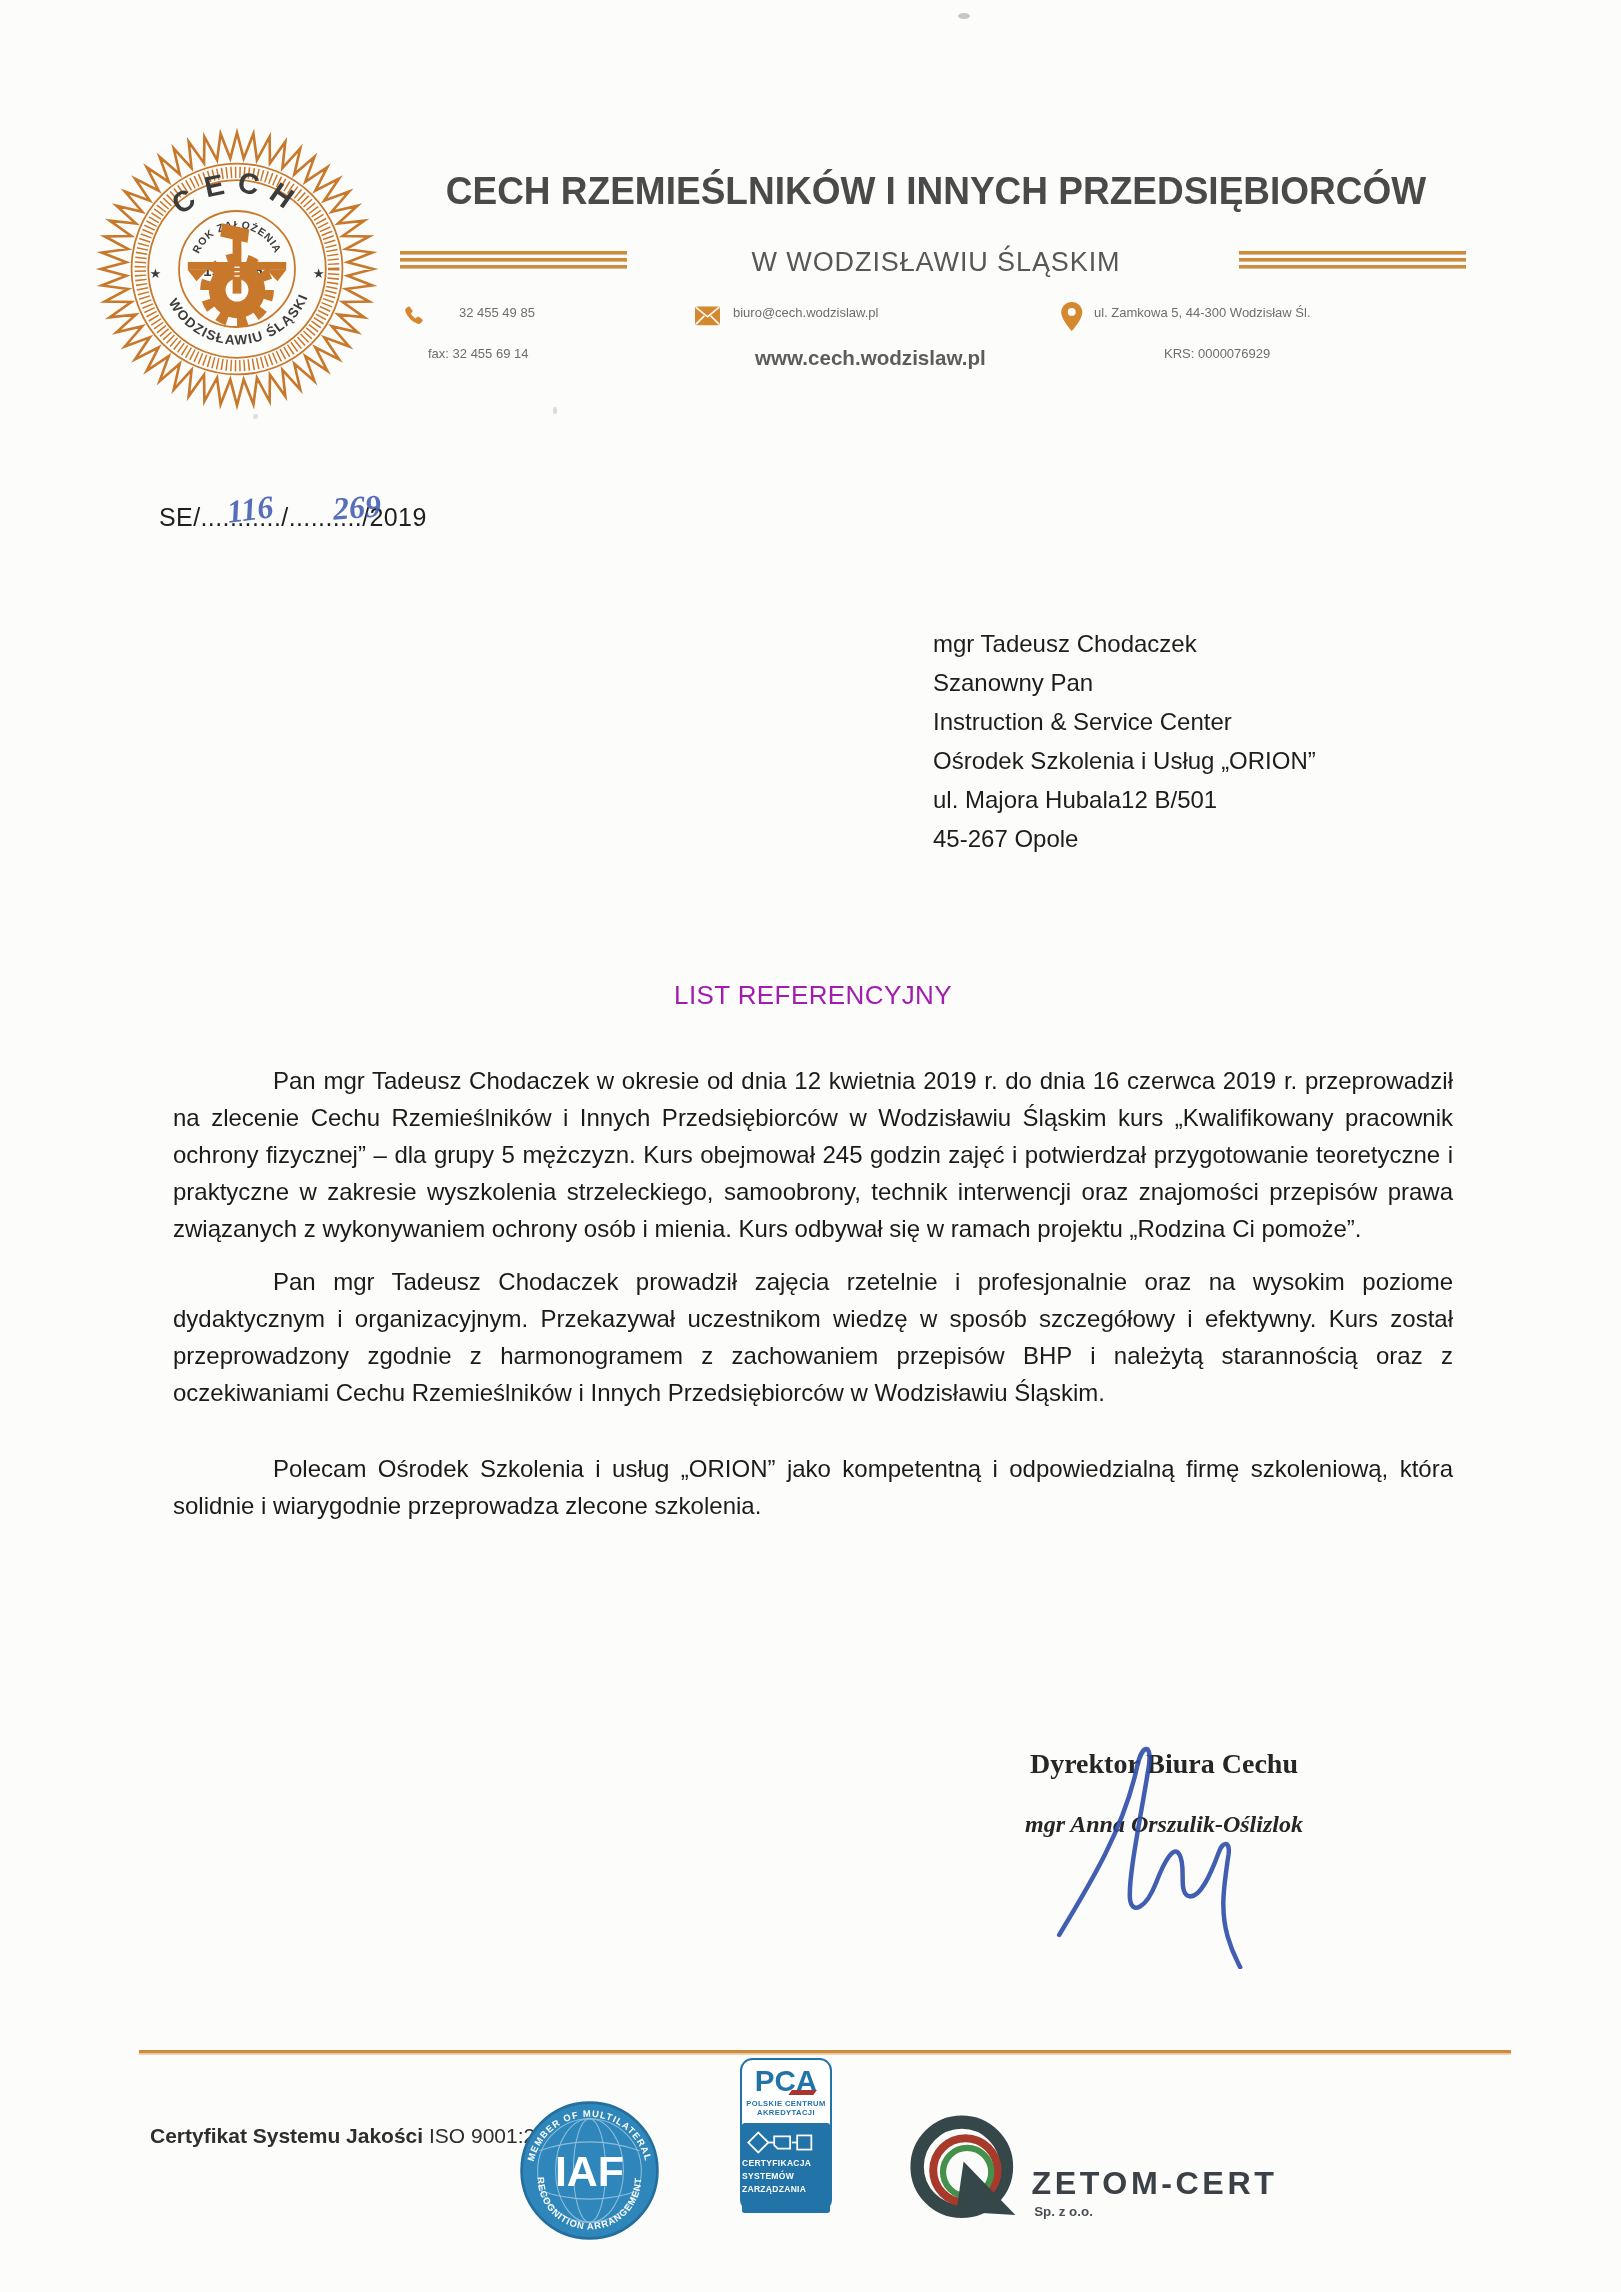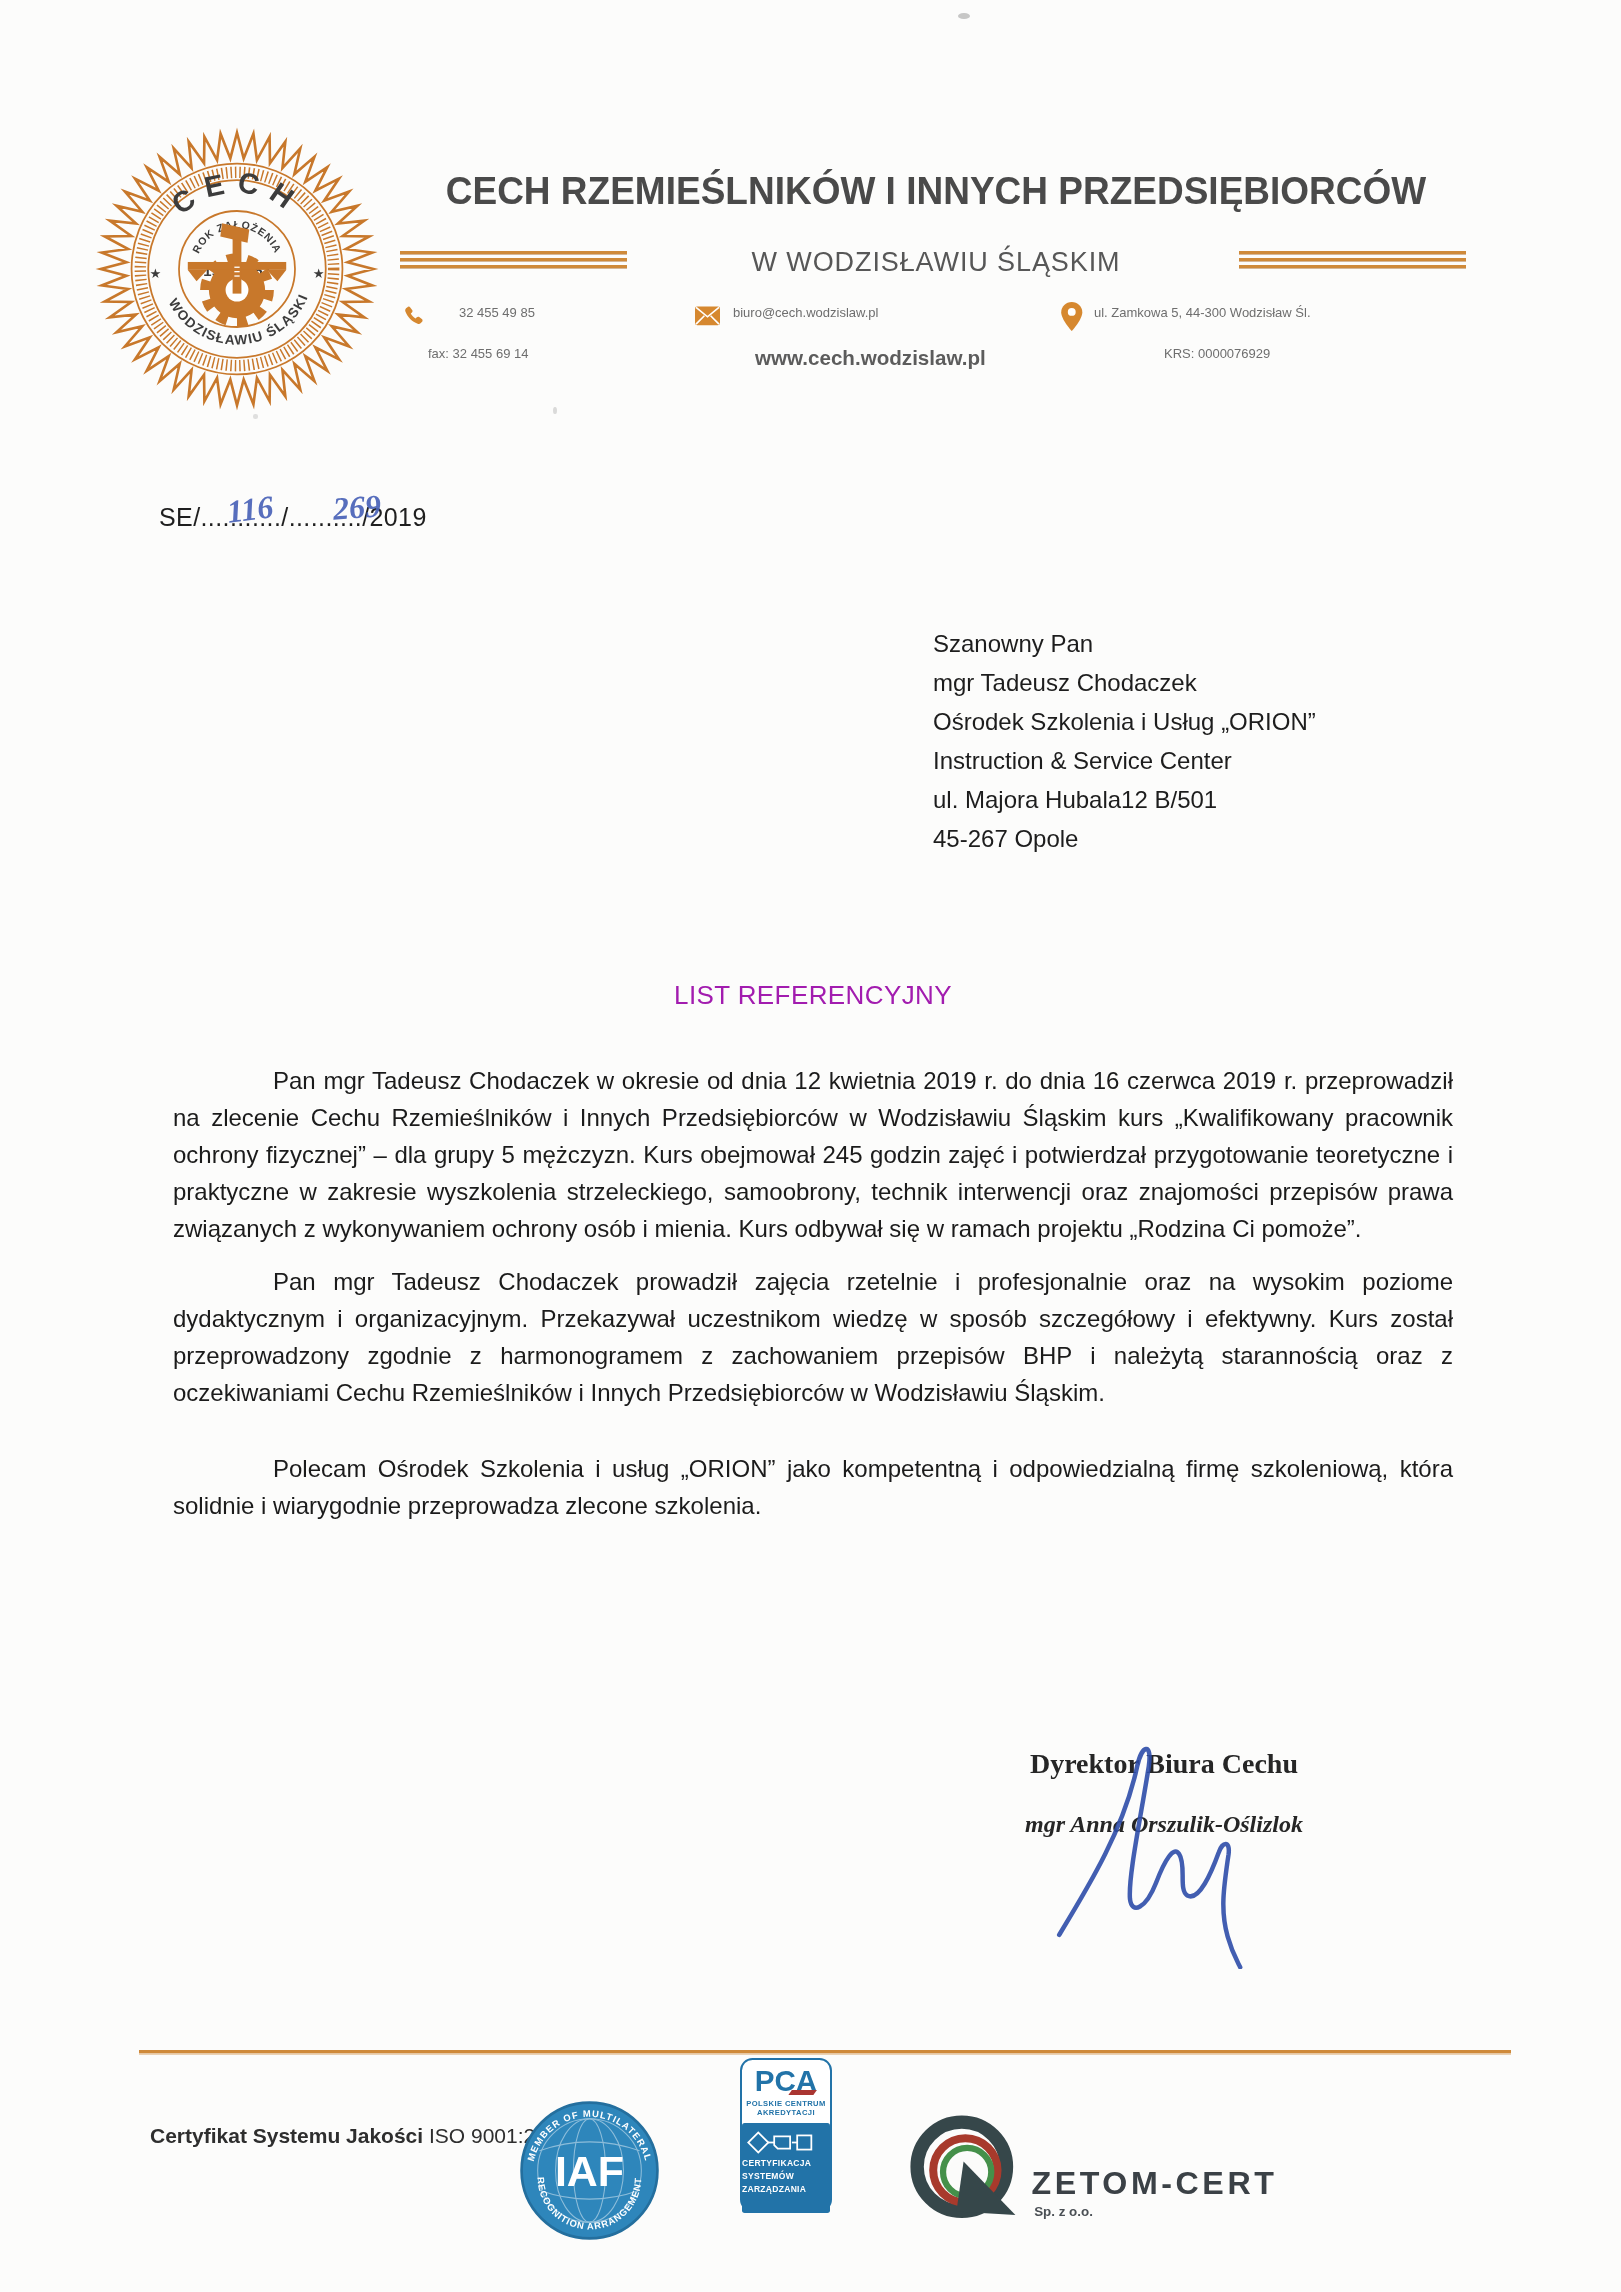--- a/index.html
+++ b/index.html
@@ -135,24 +135,24 @@
   <div class="abs contact" style="left:1164px;top:346px;">KRS: 0000076929</div>
 
 
   <div class="abs refline">
     <span>SE/</span><span>...........</span><span>/</span><span>..........</span><span>/2019</span>
   </div>
   <div class="hand" style="left:227px;top:491px;transform:rotate(-7deg);">116</div>
   <div class="hand" style="left:333px;top:489px;transform:rotate(-4deg);">269</div>
 
   <div class="abs recipient">
+    <div>mgr Tadeusz Chodaczek</div>
     <div>Szanowny Pan</div>
-    <div>mgr Tadeusz Chodaczek</div>
+    <div>Instruction &amp; Service Center</div>
     <div>Ośrodek Szkolenia i Usług „ORION”</div>
-    <div>Instruction &amp; Service Center</div>
     <div>ul. Majora Hubala12 B/501</div>
     <div>45-267 Opole</div>
   </div>
 
   <div class="abs doc-title">LIST REFERENCYJNY</div>
 
   <div class="abs body-text">
     <p>Pan mgr Tadeusz Chodaczek w okresie od dnia 12 kwietnia 2019 r. do dnia 16 czerwca 2019 r. przeprowadził na zlecenie Cechu Rzemieślników i Innych Przedsiębiorców w Wodzisławiu Śląskim kurs „Kwalifikowany pracownik ochrony fizycznej” – dla grupy 5 mężczyzn. Kurs obejmował 245 godzin zajęć i potwierdzał przygotowanie teoretyczne i praktyczne w zakresie wyszkolenia strzeleckiego, samoobrony, technik interwencji oraz znajomości przepisów prawa związanych z wykonywaniem ochrony osób i mienia. Kurs odbywał się w ramach projektu „Rodzina Ci pomoże”.</p>
     <p>Pan mgr Tadeusz Chodaczek prowadził zajęcia rzetelnie i profesjonalnie oraz na wysokim poziome dydaktycznym i organizacyjnym. Przekazywał uczestnikom wiedzę w sposób szczegółowy i efektywny. Kurs został przeprowadzony zgodnie z harmonogramem z  zachowaniem przepisów BHP i należytą starannością oraz z oczekiwaniami Cechu Rzemieślników i Innych Przedsiębiorców w Wodzisławiu Śląskim.</p>
     <p class="gap">Polecam Ośrodek Szkolenia i usług „ORION” jako kompetentną i odpowiedzialną firmę szkoleniową, która solidnie i wiarygodnie przeprowadza zlecone szkolenia.</p>

